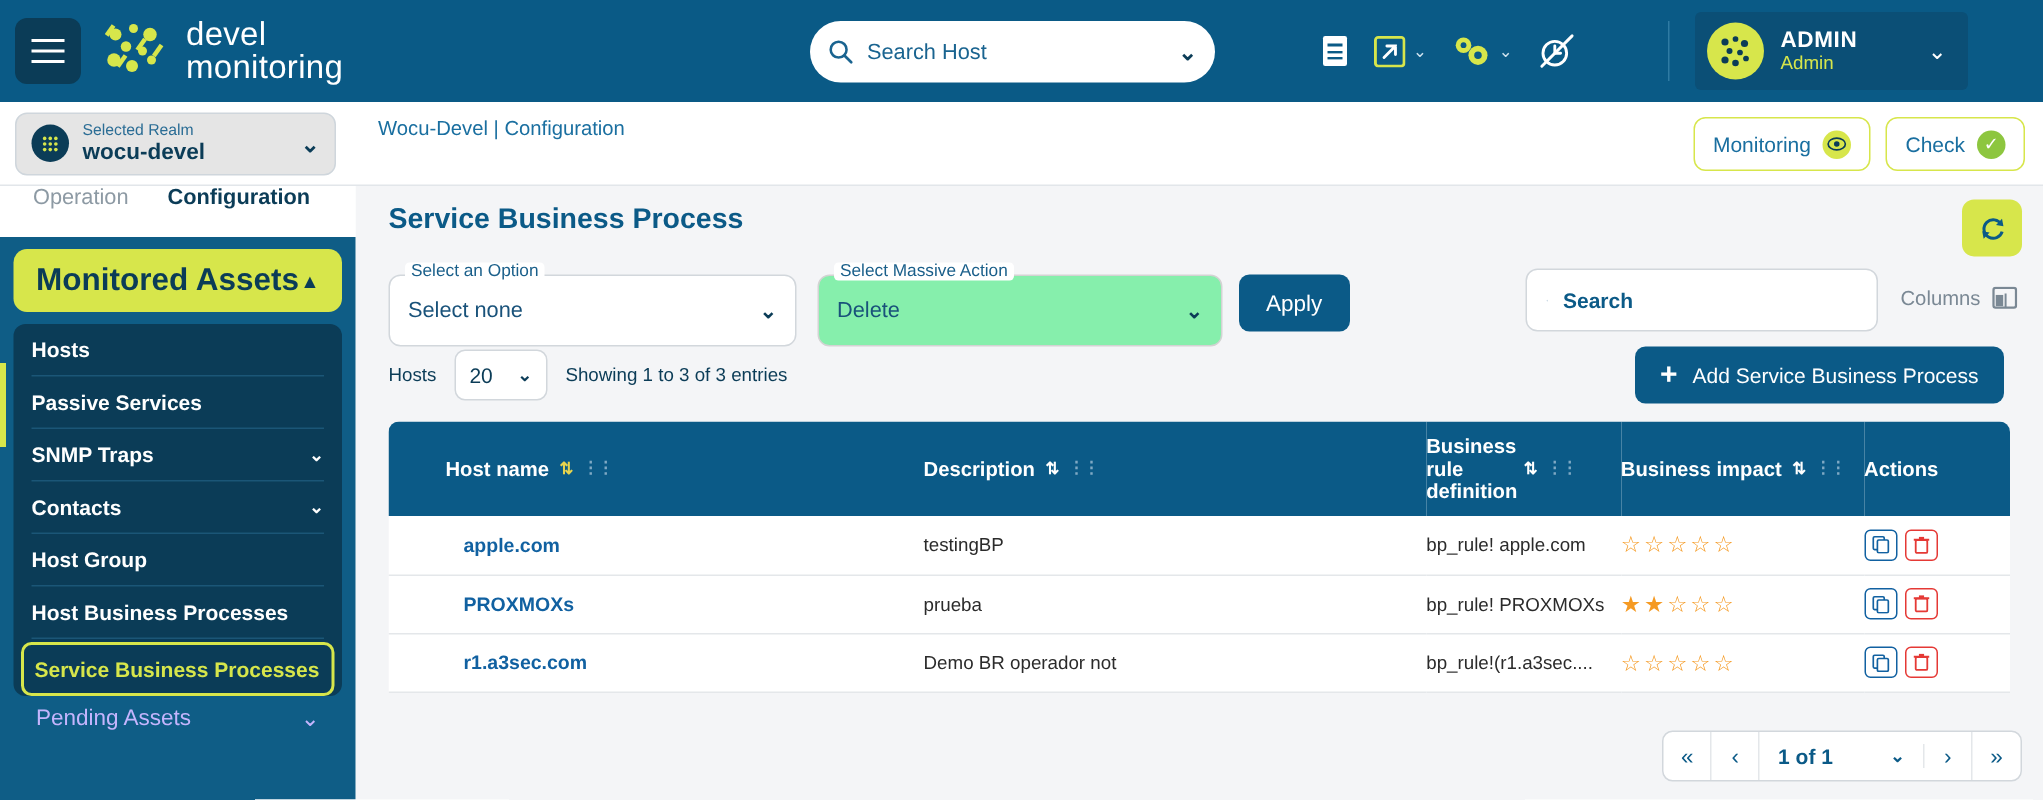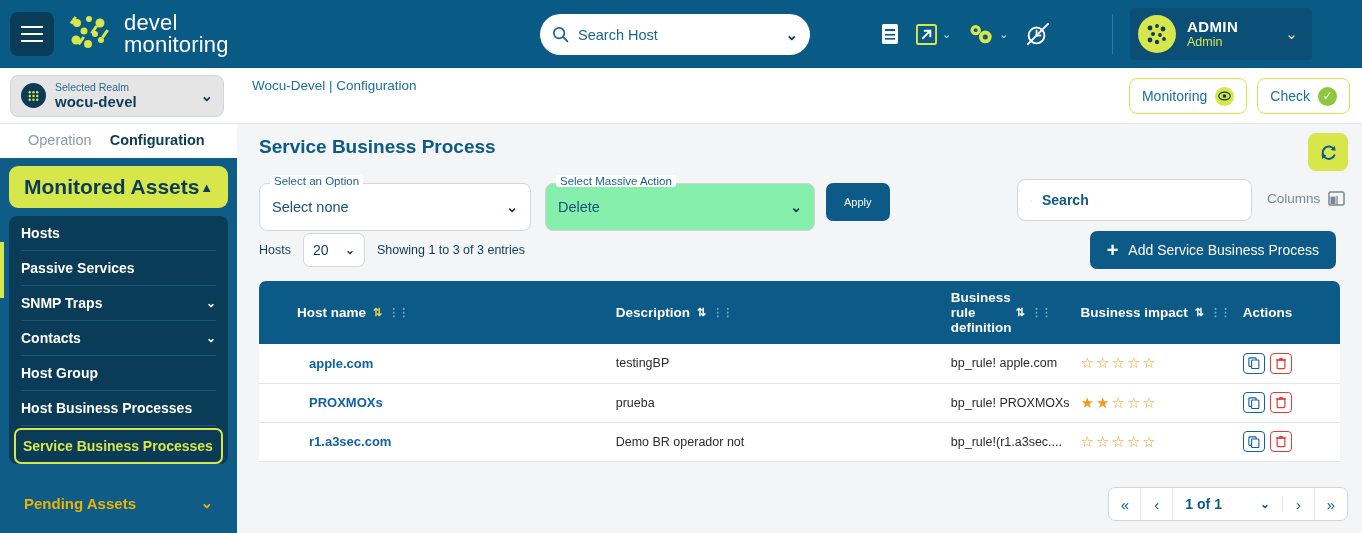--- a/index.html
+++ b/index.html
@@ -101,21 +101,21 @@
   .eye-badge { width: 19px; height: 19px; border-radius: 50%; background: #d7e64b;
      display:flex;align-items:center;justify-content:center; }
   .chk-badge { width: 19px; height: 19px; border-radius: 50%; background: #8dc63f; color:#fff;
      display:flex;align-items:center;justify-content:center; font-size: 12px; }
 
   
   .body { display: flex; width: 1362px; height: 409px; }
 
   
   .sidebar { width: 237px; height: 409px; position: relative; background: #ffffff; }
-  .tabs { height: 34px; display: flex; align-items: center; gap: 18px; padding-left: 28px;
+  .tabs { height: 34px; display: flex; align-items: flex-start; gap: 26px; padding-left: 22px;
           background: #fff; position: relative; z-index: 3; }
   .tab { font-size: 14.5px; color: #8d9aa4; cursor: pointer; padding-bottom: 2px; }
   .tab.active { color: #0b3c57; font-weight: bold; }
   .tab-nub { position: absolute; left: 112px; top: 28px; width: 105px; height: 14px;
       background: #d7e64b; border-radius: 7px 7px 0 0; z-index: 2; }
 
   .navpanel { background: #0f5d86; padding: 8px 9px 0 9px; height: 375px; position: relative; z-index: 4; }
   .nav-accordion {
     background: #d7e64b; border-radius: 9px; height: 42px;
     display: flex; align-items: center; justify-content: space-between;
@@ -131,22 +131,22 @@
     border-bottom: 1px solid #1b5677;
   }
   .nav-item:last-child { border-bottom: none; }
   .nav-item .cv { font-size: 12px; font-weight: bold; }
   .nav-item.selected {
     border: 2.5px solid #d7e64b; border-radius: 7px; color: #d7e64b;
     margin: 2px -7px; padding: 0 7px; height: 36px;
   }
 
   .nav-accordion2 {
-    height: 42px; display: flex; align-items: flex-end; justify-content: space-between;
-    padding: 0 15px; color: #eab308; font-size: 15px; font-weight: bold; cursor: pointer;
+    height: 42px; display: flex; align-items: flex-start; justify-content: space-between;
+    padding: 0 15px; color: #c4b5fd; font-size: 15px; font-weight: normal; cursor: pointer;
     margin-top: 6px;
   }
   .sidebar-edge { position:absolute; left:0; top:118px; width:4px; height:56px; background:#d7e64b; z-index: 9; }
 
   
   .main { flex: 1; background: #f4f5f7; position: relative; padding: 0 12px; }
   .page-title { font-size: 19px; font-weight: bold; color: #0b5a87; padding: 12px 0 0 10px; }
 
   .refresh-btn {
     position: absolute; right: 14px; top: 9px;
@@ -161,21 +161,21 @@
   .float-sel .cv { font-size: 14px; color: #0b3c57; font-weight: bold; }
   .float-label {
     position: absolute; top: -9px; left: 10px; background: #ffffff;
     font-size: 11.5px; color: #1a5f8a; padding: 0 4px; border-radius: 3px; white-space: nowrap;
   }
   #sel-option { left: 10px; top: 12px; width: 272px; background: #fff; border: 1px solid #d2d7dc; }
   #sel-massive { left: 296px; top: 12px; width: 270px; background: #86efac; border: 1px solid #d3d3d3; }
   .apply-btn {
     position: absolute; left: 577px; top: 12px; height: 38px; padding: 0 18px;
     background: #0b5a87; color: #fff; border: none; border-radius: 7px;
-    font-size: 11px; font-family: "Liberation Sans", sans-serif; cursor: pointer;
+    font-size: 15px; font-family: "Liberation Sans", sans-serif; cursor: pointer;
   }
   .tbl-search {
     position: absolute; left: 768px; top: 8px; width: 235px; height: 42px;
     background: #fff; border: 1px solid #d2d7dc; border-radius: 8px;
     display: flex; align-items: center; gap: 10px; padding: 0 13px;
   }
   .tbl-search input { border:none; outline:none; flex:1; font-size:14px; font-weight: bold;
      color:#0b5a87; font-family:"Liberation Sans", sans-serif; background:transparent; }
   .tbl-search input::placeholder { color:#0b5a87; opacity:1; }
   .columns-btn { position: absolute; left: 1018px; top: 20px; display: flex; align-items: center;

